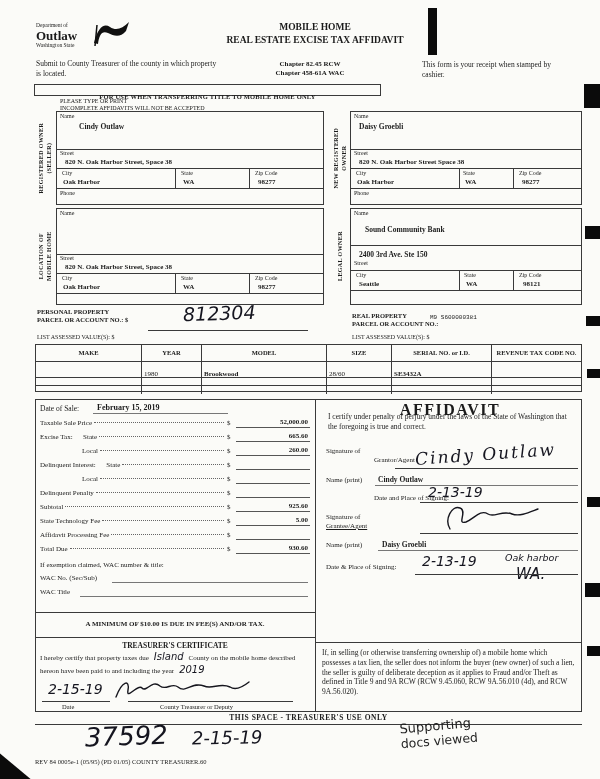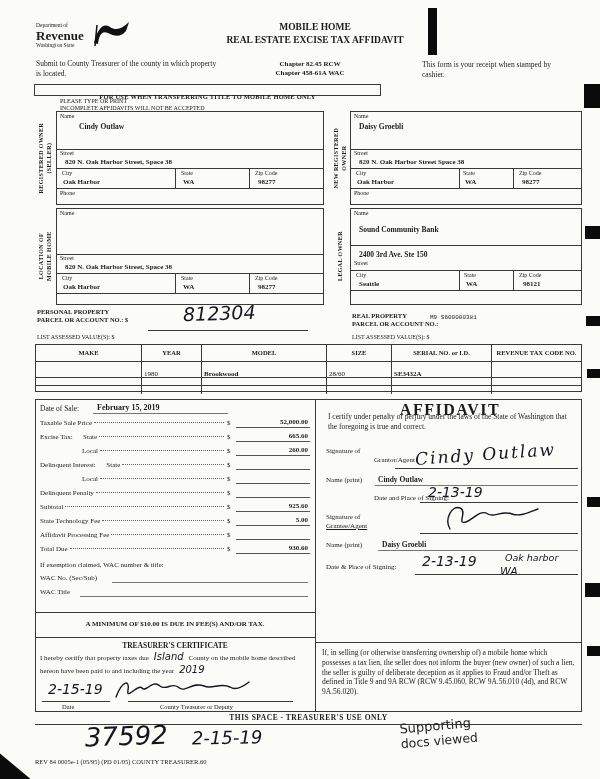--- a/index.html
+++ b/index.html
@@ -53,21 +53,21 @@
   <div class="mark" style="left:585px;top:583px;width:15px;height:14px;"></div>
   <div class="mark" style="left:587px;top:646px;width:13px;height:10px;"></div>
   <div class="abs" style="left:0;top:745px;width:36px;height:34px;background:#0b0b0b;clip-path:polygon(0 25%,0 100%,85% 100%);"></div>
 
   <div class="abs" style="left:36px;top:22px;width:120px;height:36px;">
     <svg class="abs" style="left:56px;top:-3px;" width="40" height="28" viewBox="0 0 40 28">
       <path d="M2,24 C6,8 12,4 18,8 C24,12 30,10 37,3 L34,12 C28,19 22,17 16,14 C10,11 7,16 6,25 Z" fill="#101010"></path>
       <path d="M3,27 L5,6" stroke="#101010" stroke-width="1.5"></path>
     </svg>
     <div class="t55">Department of</div>
-    <div class="b" style="font-size:13px;line-height:1.05;">Revenue</div>
+    <div class="b" style="font-size:13px;line-height:1.05;">Outlaw</div>
     <div class="t55">Washington State</div>
   </div>
 
   <div class="abs ctr" style="left:175px;top:21px;width:280px;">
     <div class="t95 b">MOBILE HOME</div>
     <div class="t95 b">REAL ESTATE EXCISE TAX AFFIDAVIT</div>
   </div>
 
   <div class="abs t75" style="left:36px;top:59px;width:185px;">Submit to County Treasurer of the county in which property is located.</div>
   <div class="abs ctr" style="left:240px;top:60px;width:140px;">
@@ -155,21 +155,21 @@
     <div class="hline" style="left:0;top:84px;width:266px;"></div>
   </div>
 
   <div class="side" style="left:330px;top:208px;width:20px;height:97px;">
     <div class="rot">
         <span>LEGAL OWNER</span>
       </div>
   </div>
   <div class="box" style="left:350px;top:208px;width:232px;height:97px;">
     <span class="abs t6" style="left:3px;top:1px;">Name</span>
-    <span class="abs t75 b" style="left:8px;top:16px;">Sound Community Bank</span>
+    <span class="abs t75 b" style="left:14px;top:16px;">Sound Community Bank</span>
     <div class="hline" style="left:0;top:36px;width:230px;"></div>
     <span class="abs t75 b" style="left:8px;top:41px;">2400 3rd Ave. Ste 150</span>
     <span class="abs t6" style="left:3px;top:51px;">Street</span>
     <div class="hline" style="left:0;top:61px;width:230px;"></div>
     <span class="abs t6" style="left:5px;top:63px;">City</span>
     <span class="abs t6" style="left:113px;top:63px;">State</span>
     <span class="abs t6" style="left:168px;top:63px;">Zip Code</span>
     <span class="abs t7 b" style="left:8px;top:71px;">Seattle</span>
     <span class="abs t7 b" style="left:115px;top:71px;">WA</span>
     <span class="abs t7 b" style="left:172px;top:71px;">98121</span>
@@ -322,21 +322,21 @@
   </svg>
   <div class="hline" style="left:420px;top:533px;width:158px;"></div>
 
   <span class="abs t7" style="left:326px;top:541px;">Name  (print)</span>
   <span class="abs t75 b" style="left:382px;top:540px;">Daisy Groebli</span>
   <div class="hline" style="left:378px;top:550px;width:200px;border-top-color:#777;"></div>
 
   <span class="abs t7" style="left:326px;top:563px;">Date &amp; Place of Signing:</span>
   <span class="abs hw" style="left:422px;top:553px;font-size:14px;">2-13-19</span>
   <span class="abs hw" style="left:505px;top:552px;font-size:9.5px;">Oak harbor</span>
-  <span class="abs hw" style="left:500px;top:565px;font-size:11px;">WA.</span>
+  <span class="abs hw" style="left:516px;top:565px;font-size:15px;">WA.</span>
   <div class="hline" style="left:415px;top:574px;width:163px;"></div>
 
   <div class="abs t75 b ctr" style="left:37px;top:641px;width:276px;">TREASURER'S CERTIFICATE</div>
   <div class="abs t7" style="left:40px;top:651px;width:270px;">
     <span>I hereby certify that property taxes due</span><span class="hw hwin">Island</span><span>County on the mobile home described hereon have been paid to and including the year</span><span class="hw hwin">2019</span>
   </div>
   <div class="abs hw" style="left:48px;top:681px;font-size:14px;">2-15-19</div>
   <svg class="abs" style="left:112px;top:673px;" width="140" height="32" viewBox="0 0 140 32">
     <path d="M4,24 C10,8 18,6 16,17 C14,28 26,10 30,15 C34,20 40,6 48,13 C54,18 60,9 66,14 C74,21 80,8 92,13 C100,17 108,9 118,14 C124,18 132,13 137,9" fill="none" stroke="#16161e" stroke-width="1.4" stroke-linecap="round"></path>
   </svg>

